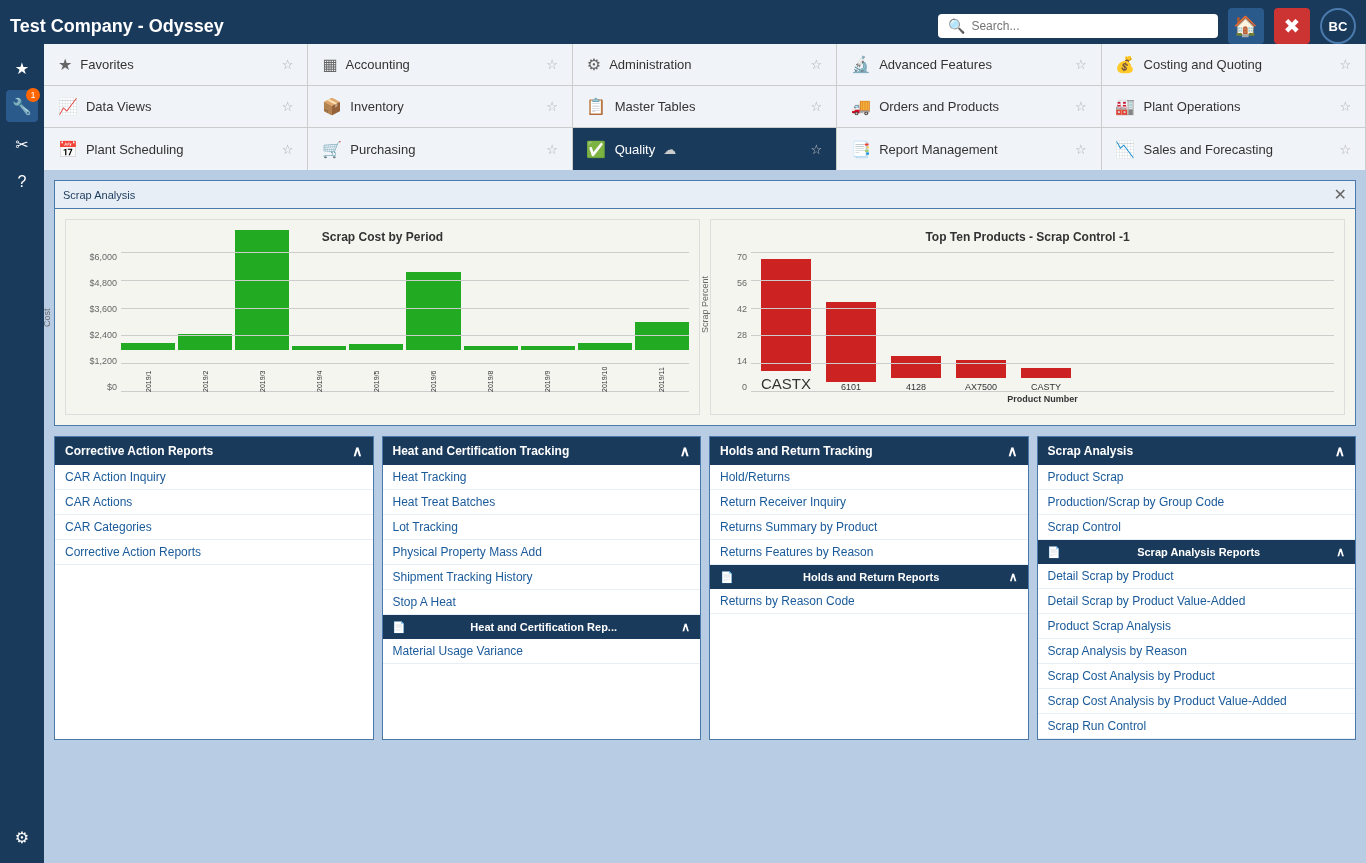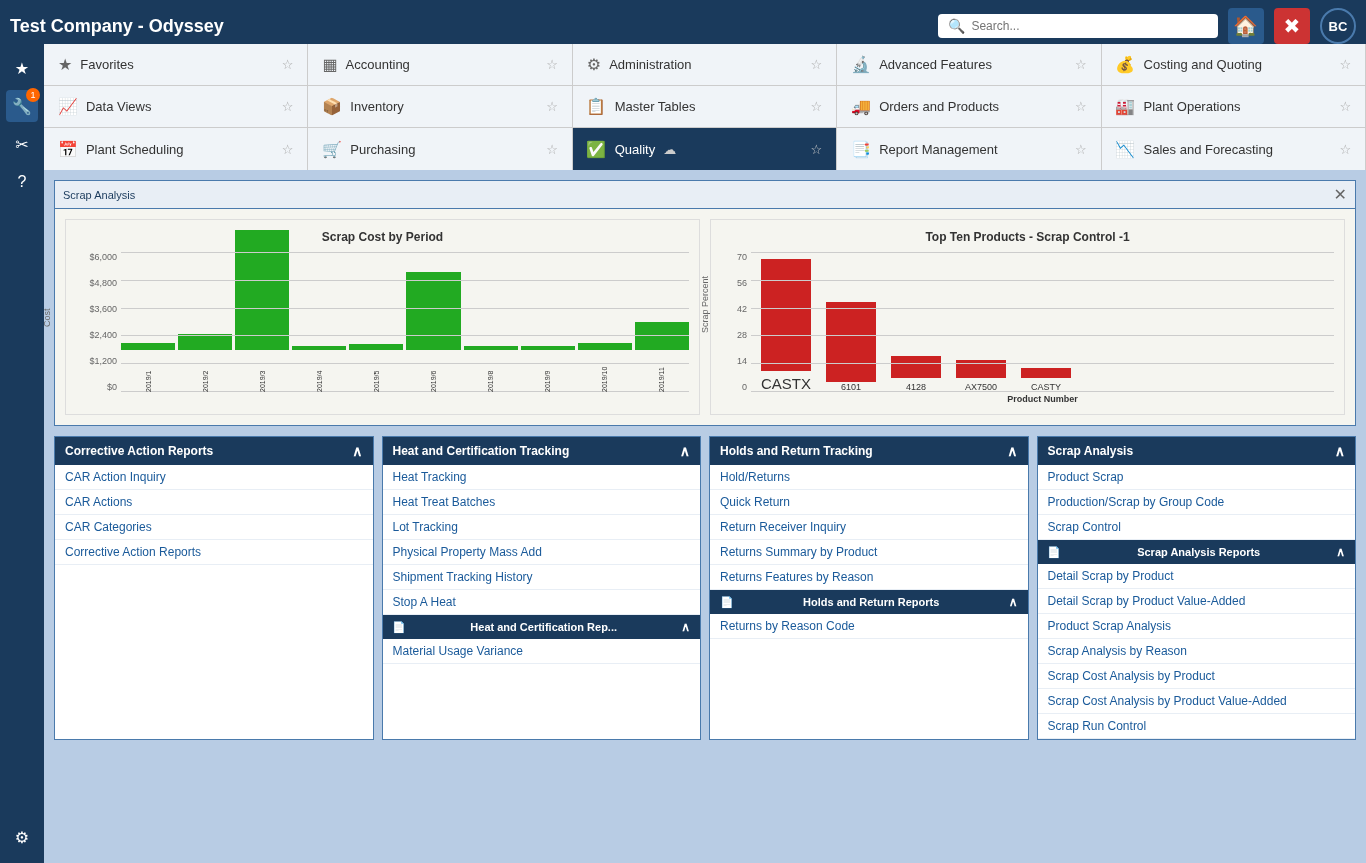--- a/index.html
+++ b/index.html
@@ -532,21 +532,20 @@
       </div>
       <div class="panel-item">Material Usage Variance</div>
     </div>
 
     <div class="panel">
       <div class="panel-header">
         <span>Holds and Return Tracking</span>
         <span class="chevron">∧</span>
       </div>
       <div class="panel-item">Hold/Returns</div>
-      <div class="panel-item">Quick Return</div>
       <div class="panel-item">Return Receiver Inquiry</div>
       <div class="panel-item">Returns Summary by Product</div>
       <div class="panel-item">Returns Features by Reason</div>
       <div class="sub-panel-header">
         <span style="font-size:11px;">📄</span>
         <span>Holds and Return Reports</span>
         <span class="chevron">∧</span>
       </div>
       <div class="panel-item">Returns by Reason Code</div>
     </div>

